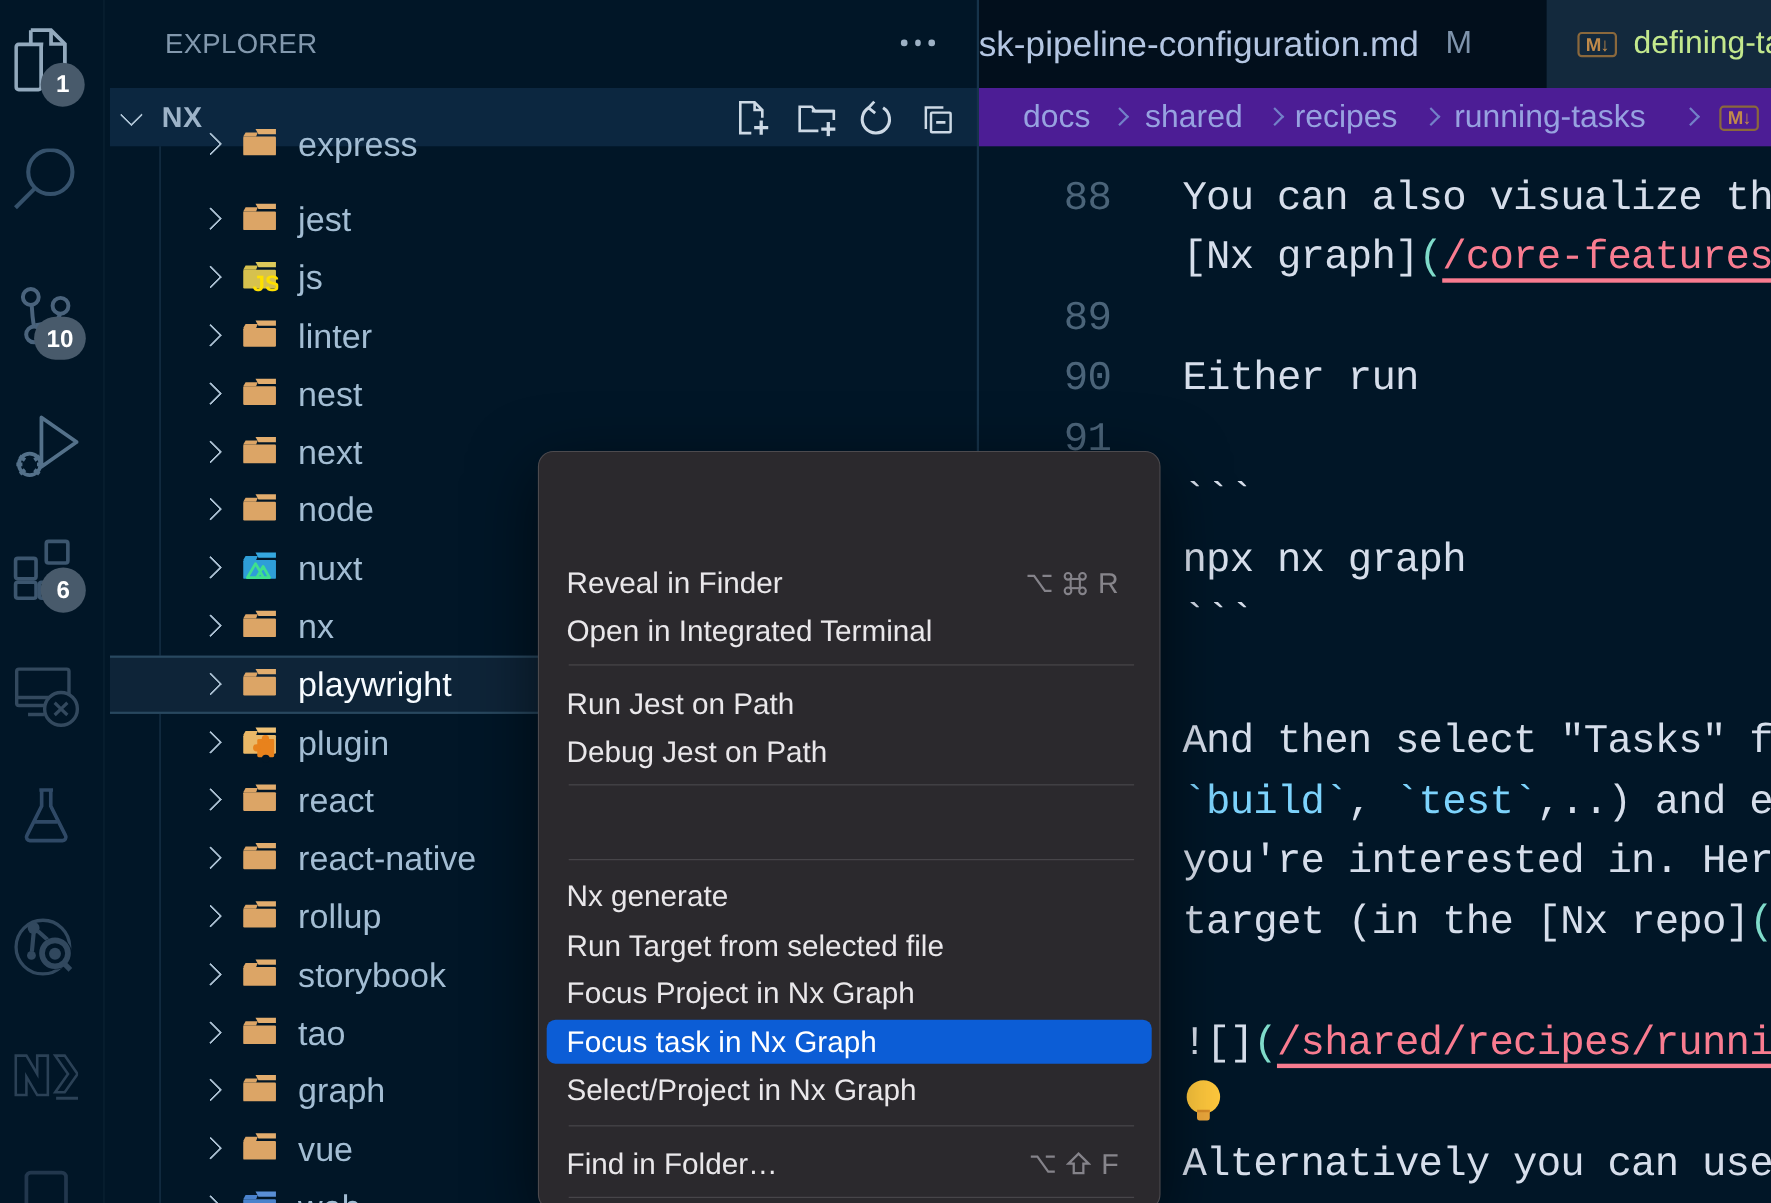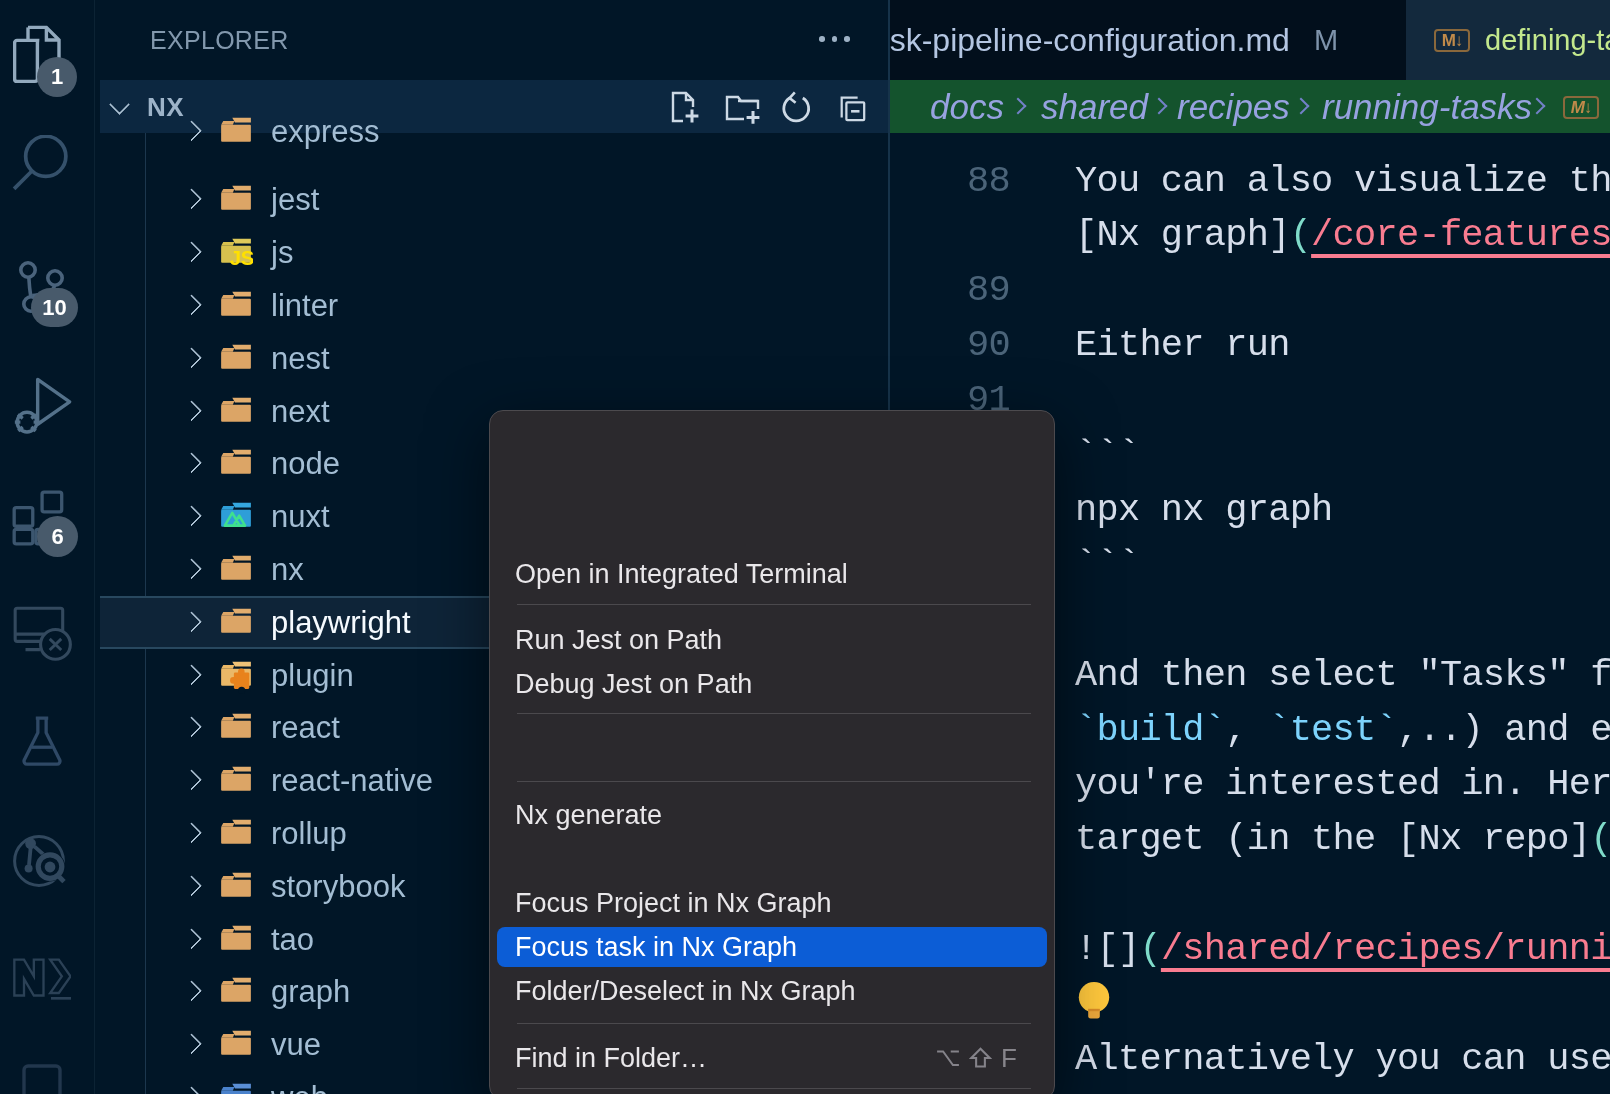--- a/index.html
+++ b/index.html
@@ -25,22 +25,22 @@
           transform:translateY(-58%) rotate(45deg); border-radius:1px; }
   .ficon { position:absolute; left:119px; top:50%; transform:translateY(-50%); }
   #row-sel { background:#0e2438; border-top:2px solid #28485f; border-bottom:2px solid #28485f; }
   #row-sel .tree-label { color:#f6fbff; }
   #indent-guide { left:45px; top:133px; width:1px; height:961px; background:#1c374e; }
   
   #editor { left:890px; top:0; width:720px; height:1094px; background:#011627; overflow:hidden; }
   #tabbar { position:absolute; left:0; top:0; width:720px; height:80px; background:#020f1c; }
   #tab1 { position:absolute; left:0; top:0; width:516px; height:80px; background:#020f1c; }
   #tab2 { position:absolute; left:516px; top:0; width:204px; height:80px; background:#13293d; }
-  #crumbs { position:absolute; left:0; top:80px; width:720px; height:53px; background:#14532d;
-            display:flex; align-items:center; font-size:35px; color:#97a2e0;font-style:italic; }
+  #crumbs { position:absolute; left:0; top:80px; width:720px; height:53px; background:#4c1d95;
+            display:flex; align-items:center; font-size:29px; color:#97a2e0; }
   .code-line { position:absolute; left:0; width:720px; height:55px; font-family:"Liberation Mono", monospace;
                font-size:37px; letter-spacing:-0.74px; line-height:55px; white-space:pre; color:#d6deeb; }
   .lnum { position:absolute; width:120px; text-align:right; font-family:"Liberation Mono", monospace;
           font-size:37px; letter-spacing:-0.74px; line-height:55px; color:#4b6479; }
   .grn { color:#7dd3fc; }
   .teal { color:#7fdbca; }
   .lnk { color:#f97c90; text-decoration:underline; text-decoration-thickness:3.5px; text-underline-offset:9px; text-decoration-skip-ink:none; }
   
   #menu { left:489px; top:410px; width:566px; height:690px; background:#2b292d;
           border:1px solid #4c4a4e; border-radius:14px; box-shadow:0 18px 60px rgba(0,0,0,0.55); }
@@ -384,30 +384,46 @@
       <div class="code-line" style="top:922.1px;left:185px">![]<span class="teal">(</span><span class="lnk">/shared/recipes/runni</span></div>
       <div class="code-line" style="top:977px;left:185px"><svg width="40" height="46" viewBox="0 0 20 23" style="margin-top:3px">
           <circle cx="9.5" cy="8.6" r="7.6" fill="#ffc83d"></circle>
           <path d="M6.6 14.5 h5.8 v3.6 a1.2 1.2 0 0 1 -1.2 1.2 h-3.4 a1.2 1.2 0 0 1 -1.2 -1.2 z" fill="#eda83c"></path>
           <path d="M6.6 15 h5.8" stroke="#d98c28" stroke-width="1.2"></path>
         </svg></div>
       <div class="code-line" style="top:1031.9px;left:185px">Alternatively you can use</div>
     </div>
   </div>
   <div id="menu" class="abs">
+    <div class="mi" style="top:99px">Reveal in Finder
+      <span class="mshort">
+        <svg width="24" height="20" viewBox="0 0 22 18" fill="none" stroke="#85838a" stroke-width="1.8">
+          <path d="M1 3 h5.5 l9 12.5 h5.5 M13.5 3 h7.5"></path>
+        </svg>
+        <svg width="23" height="23" viewBox="0 0 22 22" fill="none" stroke="#85838a" stroke-width="1.8">
+          <rect x="7" y="7" width="8" height="8"></rect>
+          <circle cx="4.7" cy="4.7" r="2.9"></circle>
+          <circle cx="17.3" cy="4.7" r="2.9"></circle>
+          <circle cx="4.7" cy="17.3" r="2.9"></circle>
+          <circle cx="17.3" cy="17.3" r="2.9"></circle>
+        </svg>
+        <span style="font-size:26px">R</span>
+      </span>
+    </div>
     <div class="mi" style="top:143px">Open in Integrated Terminal</div>
     <div class="msep" style="top:193px"></div>
     <div class="mi" style="top:209px">Run Jest on Path</div>
     <div class="mi" style="top:253px">Debug Jest on Path</div>
     <div class="msep" style="top:302px"></div>
     <div class="msep" style="top:370px"></div>
     <div class="mi" style="top:384px">Nx generate</div>
+    <div class="mi" style="top:429px">Run Target from selected file</div>
     <div class="mi" style="top:472px">Focus Project in Nx Graph</div>
     <div class="mi hl" style="top:516px">Focus task in Nx Graph</div>
-    <div class="mi" style="top:560px">Folder/Deselect in Nx Graph</div>
+    <div class="mi" style="top:560px">Select/Project in Nx Graph</div>
     <div class="msep" style="top:612px"></div>
     <div class="mi" style="top:627px">Find in Folder…
       <span class="mshort">
         <svg width="24" height="20" viewBox="0 0 22 18" fill="none" stroke="#85838a" stroke-width="1.8">
           <path d="M1 3 h5.5 l9 12.5 h5.5 M13.5 3 h7.5"></path>
         </svg>
         <svg width="23" height="23" viewBox="0 0 20 20" fill="none" stroke="#85838a" stroke-width="1.8">
           <path d="M10 1.5 L18 9.5 H13.8 V17 H6.2 V9.5 H2 z"></path>
         </svg>
         <span style="font-size:26px">F</span>

